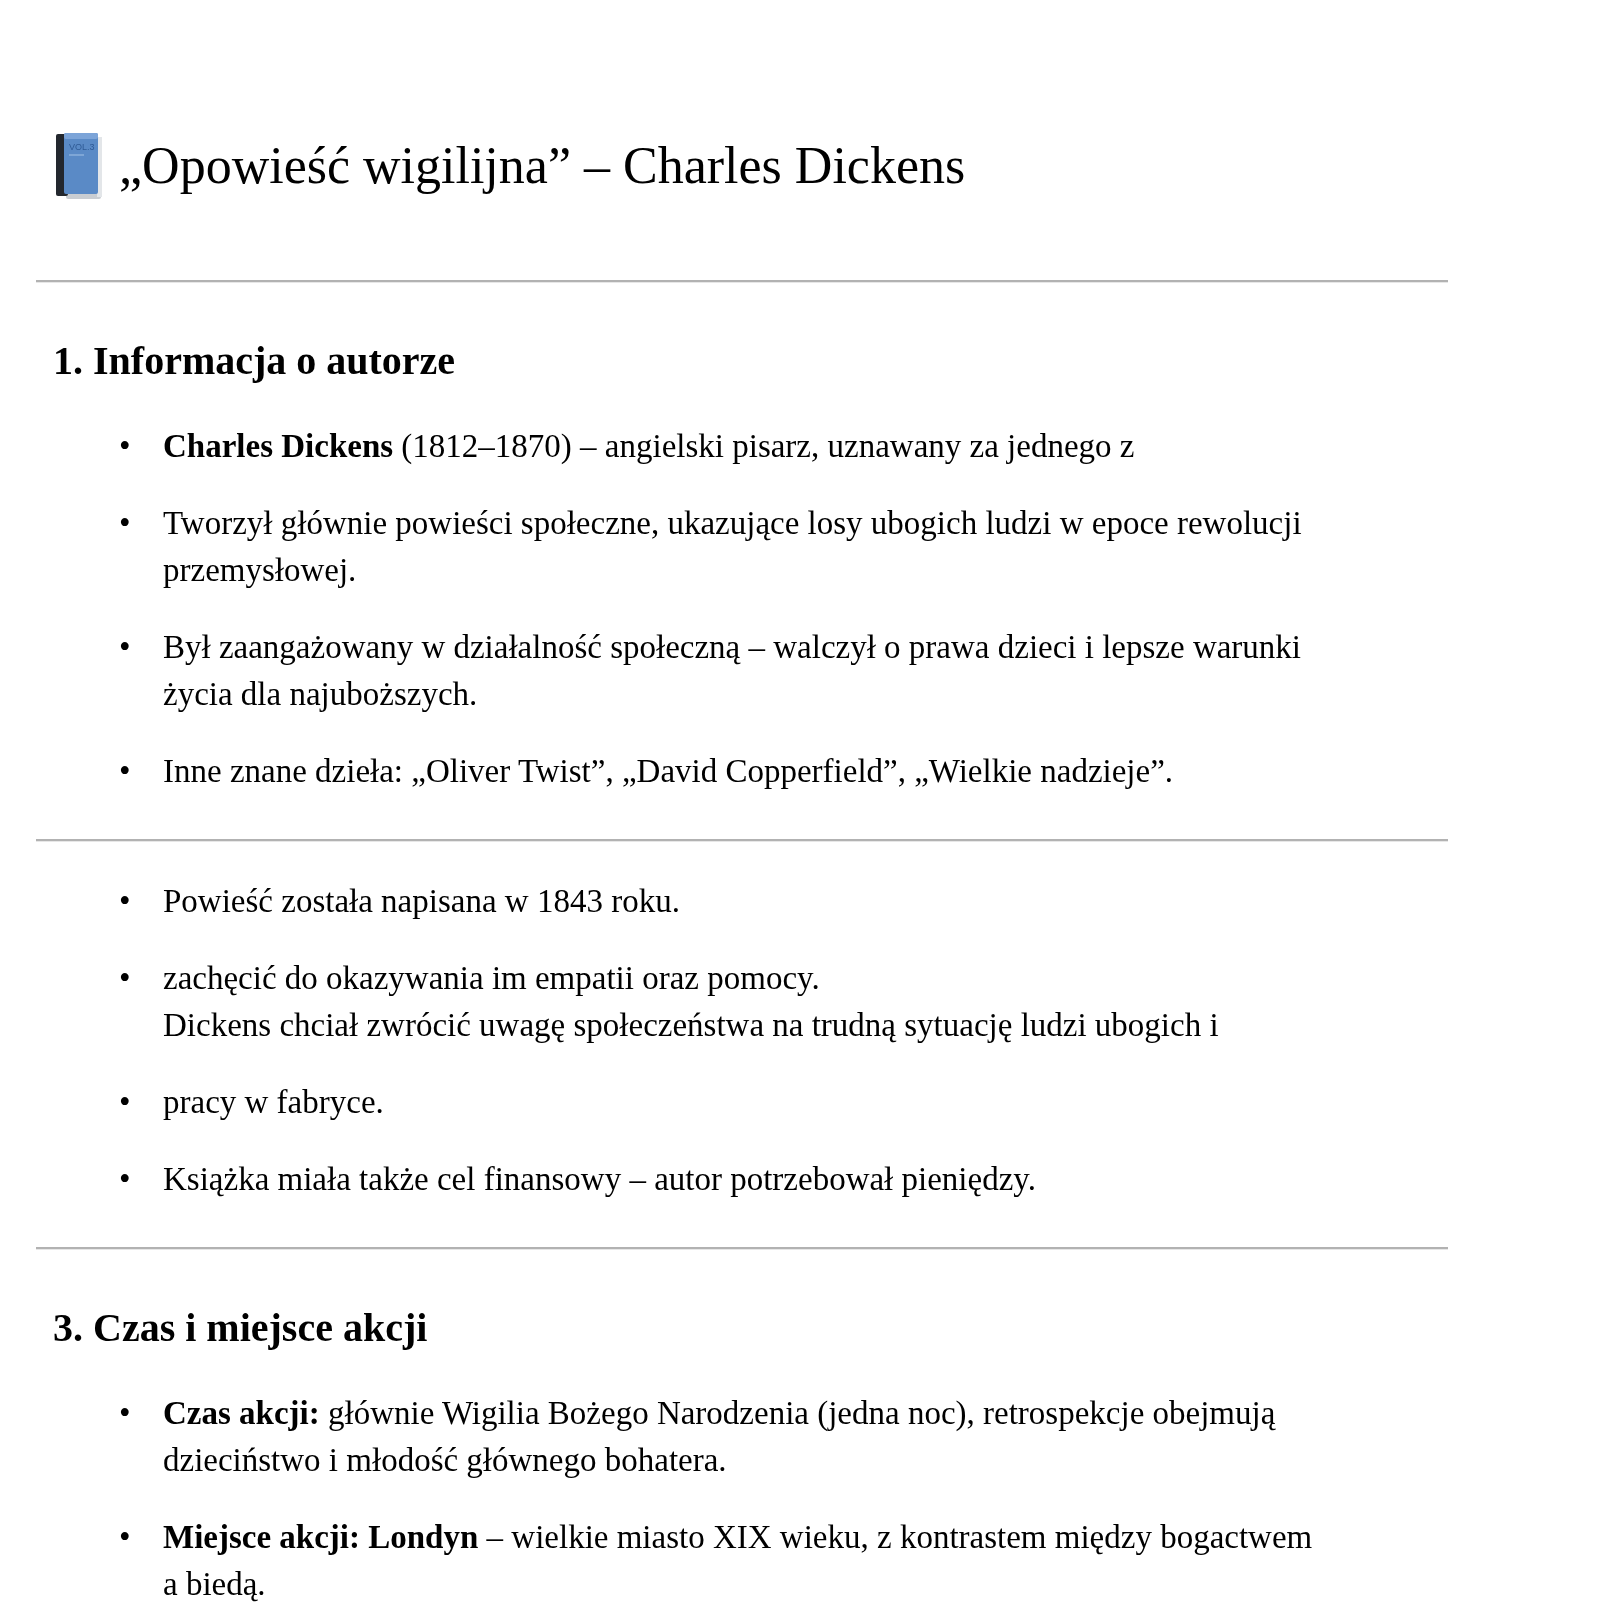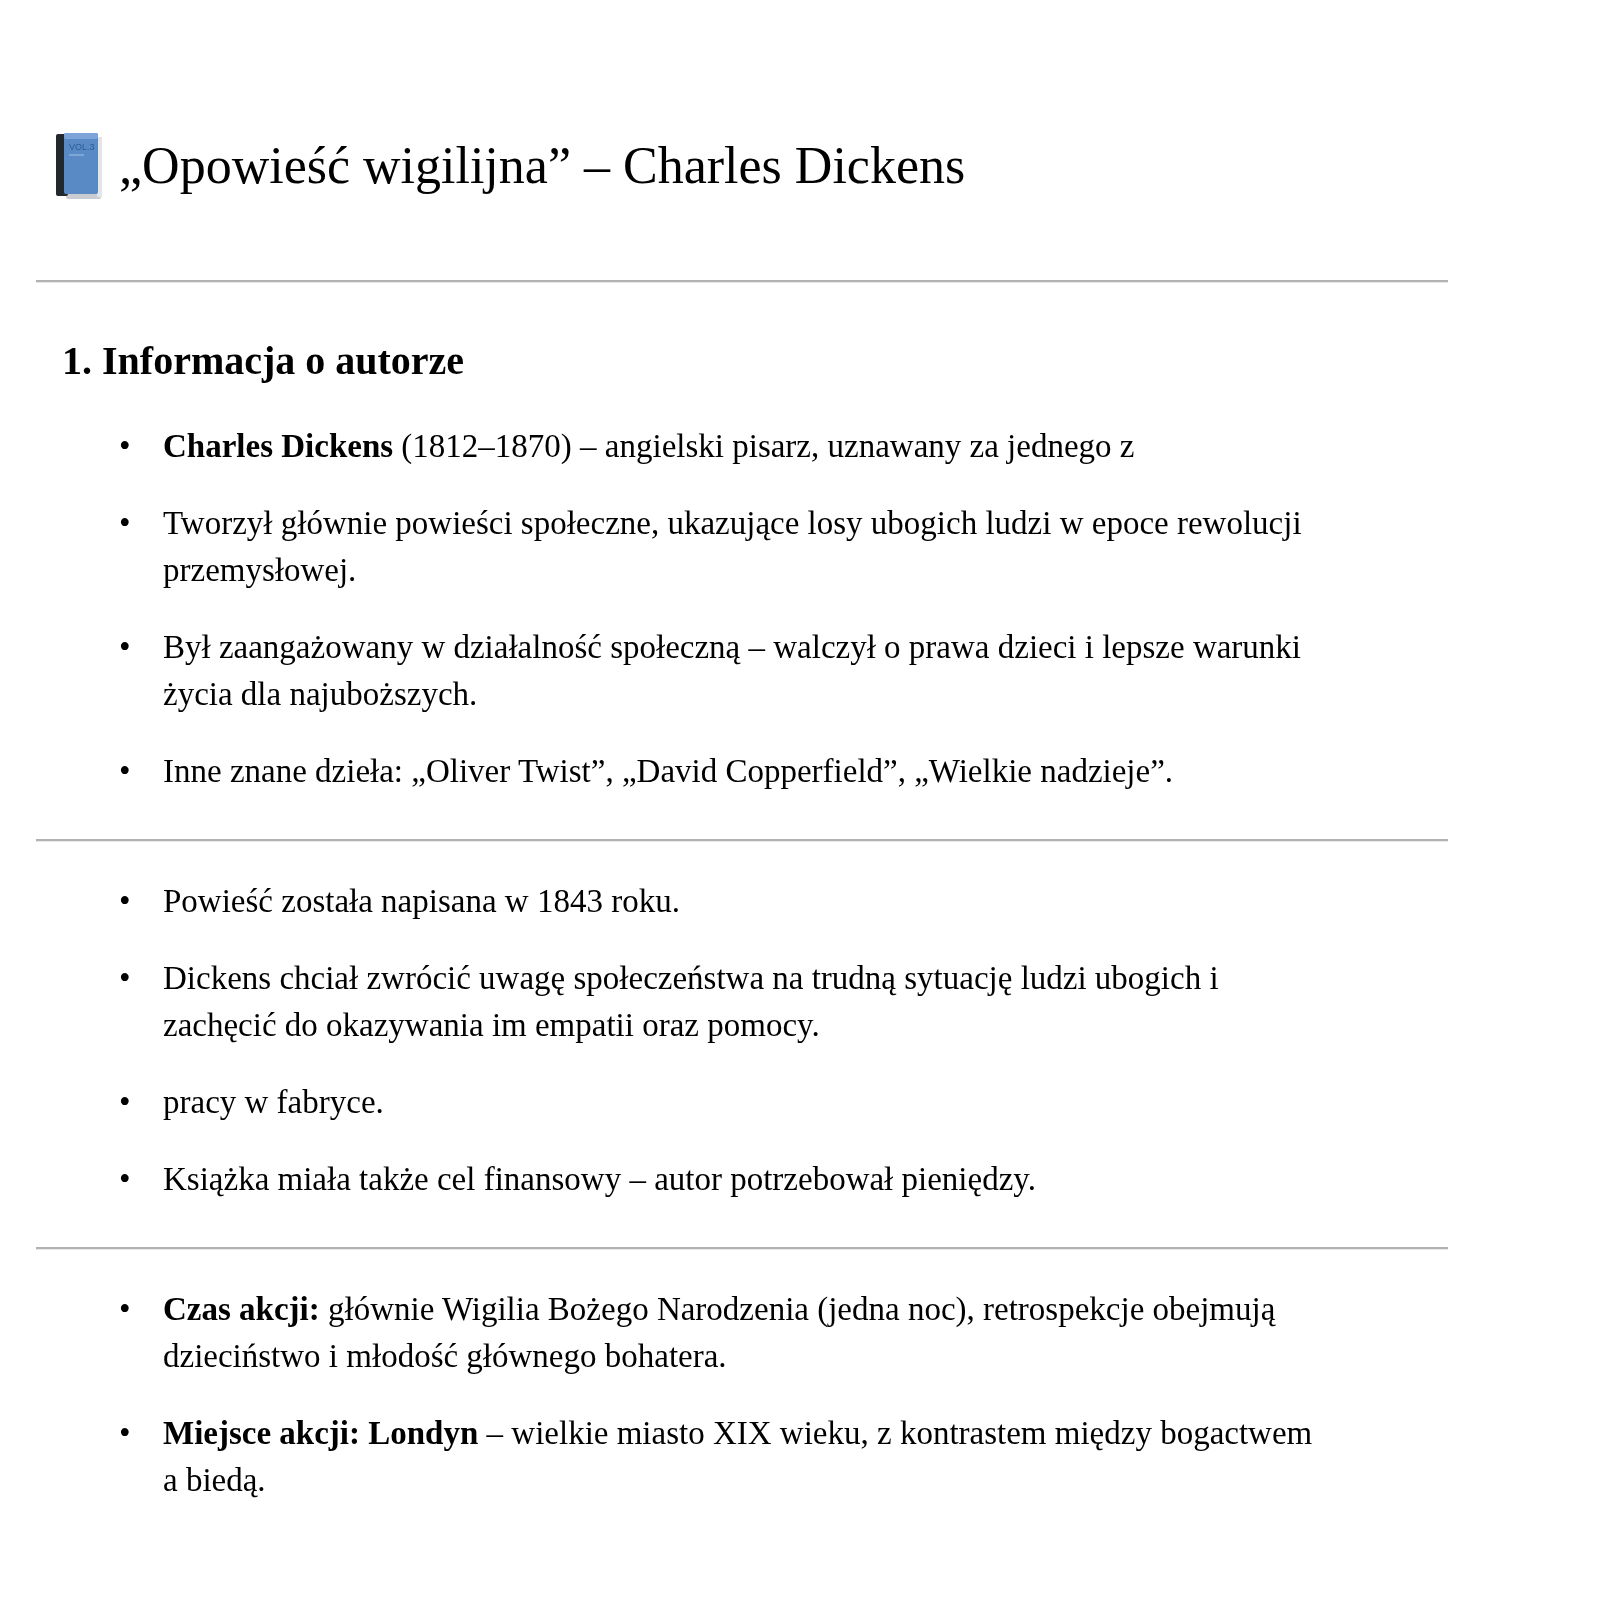--- a/index.html
+++ b/index.html
@@ -44,21 +44,21 @@
     margin: 44px 0 0 -17px;
     width: 1412px;
     height: 2px;
     background: #b2b2b2;
     border-bottom: 1px solid #e7e7e7;
   }
   section:first-of-type hr.divider {
     margin-top: 78px;
   }
   h2.section-heading {
-    margin: 52px 0 0 9px;
+    margin: 52px 0 0 0;
     font-size: 40px;
     line-height: 52px;
     font-weight: bold;
     white-space: nowrap;
   }
   ul.bullet-list {
     margin: 36px 0 0 0;
     padding: 0 0 0 110px;
     list-style: none;
   }
@@ -122,33 +122,34 @@
           </li>
         </ul>
       </section>
       <section>
         <hr class="divider">
         <ul class="bullet-list">
           <li class="bullet-item">
             <span class="line"><span class="seg-regular">Powieść została napisana w 1843 roku.</span></span>
           </li>
           <li class="bullet-item">
+            <span class="line"><span class="seg-regular">zachęcić do okazywania im empatii oraz pomocy.</span></span>
             <span class="line"><span class="seg-regular">Dickens chciał zwrócić uwagę społeczeństwa na trudną sytuację ludzi ubogich i</span></span>
-            <span class="line"><span class="seg-regular">zachęcić do okazywania im empatii oraz pomocy.</span></span>
           </li>
           <li class="bullet-item">
             <span class="line"><span class="seg-regular">pracy w fabryce.</span></span>
           </li>
           <li class="bullet-item">
             <span class="line"><span class="seg-regular">Książka miała także cel finansowy – autor potrzebował pieniędzy.</span></span>
           </li>
         </ul>
       </section>
       <section>
         <hr class="divider">
+        <h2 class="section-heading">3. Czas i miejsce akcji</h2>
         <ul class="bullet-list">
           <li class="bullet-item">
             <span class="line"><span class="seg-bold">Czas akcji:</span><span class="seg-regular"> głównie Wigilia Bożego Narodzenia (jedna noc), retrospekcje obejmują</span></span>
             <span class="line"><span class="seg-regular">dzieciństwo i młodość głównego bohatera.</span></span>
           </li>
           <li class="bullet-item">
             <span class="line"><span class="seg-bold">Miejsce akcji: Londyn</span><span class="seg-regular"> – wielkie miasto XIX wieku, z kontrastem między bogactwem</span></span>
             <span class="line"><span class="seg-regular">a biedą.</span></span>
           </li>
         </ul>

